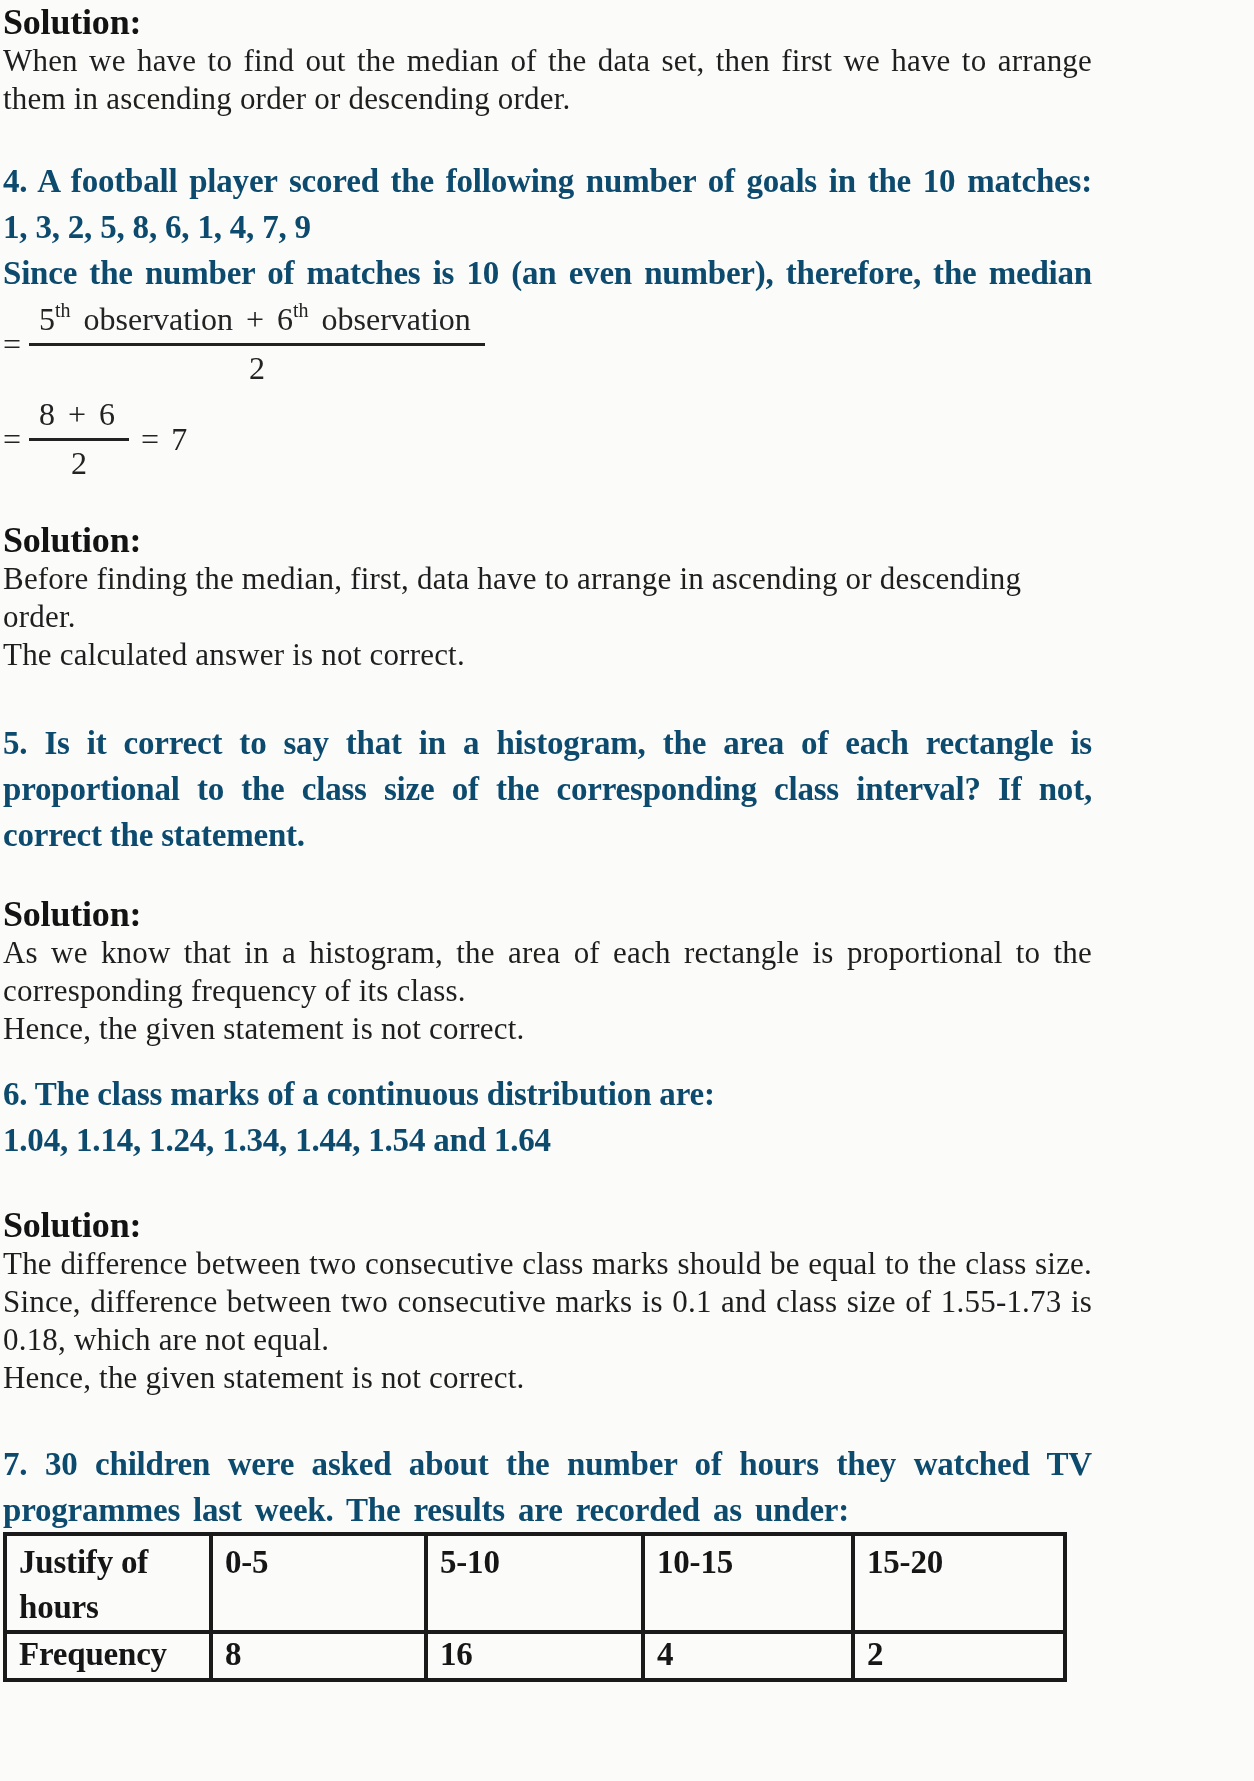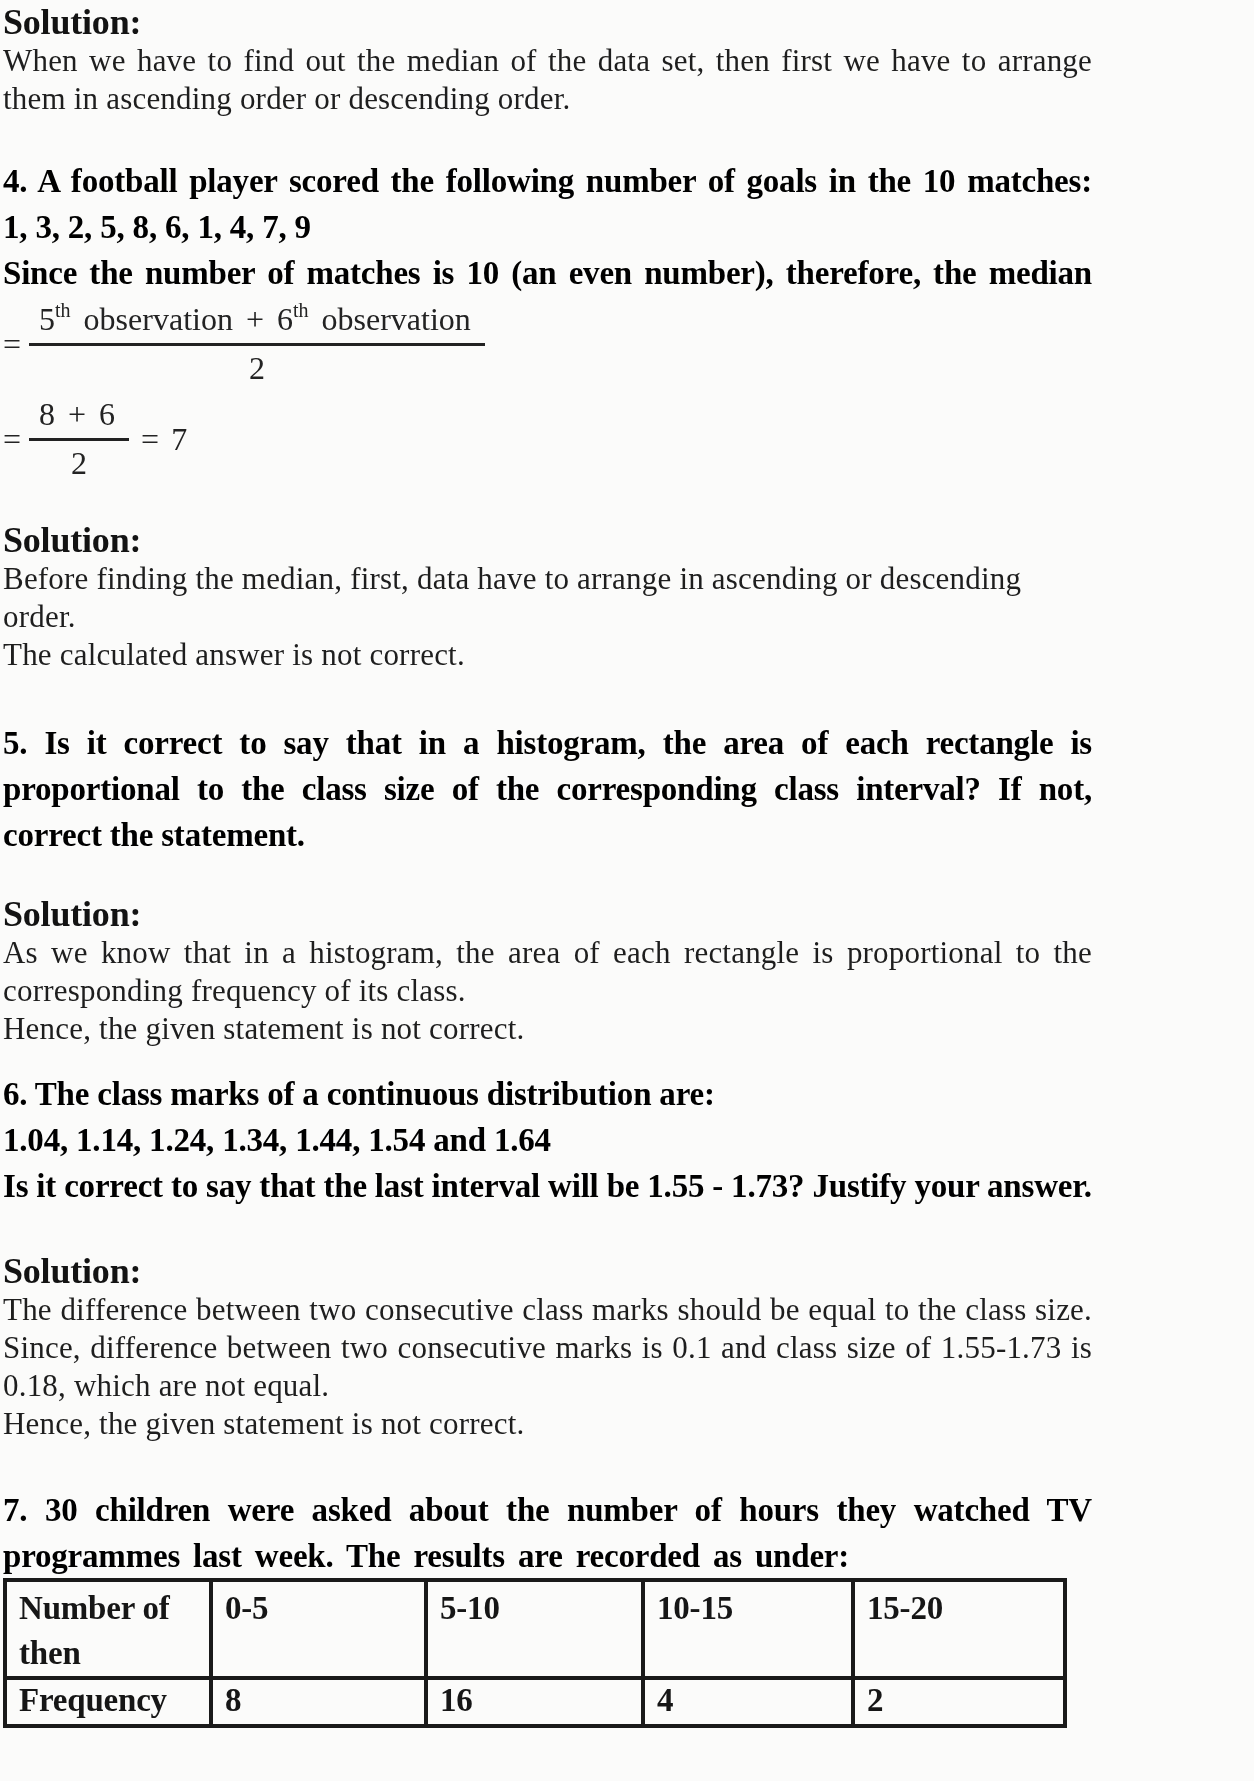--- a/index.html
+++ b/index.html
@@ -17,21 +17,21 @@
   }
   .sol-head {
     font-size: 36px; line-height: 40px; font-weight: bold; color: #131313;
     letter-spacing: -0.2px;
   }
   .body-p {
     font-size: 31px; line-height: 38px; letter-spacing: 0.2px;
   }
   .j { text-align: justify; }
   .q-head {
-    font-size: 33px; line-height: 46px; font-weight: bold; color: #000000;
+    font-size: 33px; line-height: 46px; font-weight: bold; color: #0c4a6e;
     letter-spacing: -0.2px;
   }
   .stretch { text-align: justify; text-align-last: justify; }
   .ws { word-spacing: 5px; }
 
   
   .math {
     display: flex; align-items: center;
     font-size: 32px; color: #232323;
   }
@@ -107,39 +107,38 @@
   <div class="body-p">The calculated answer is not correct.</div>
 
   <div id="q5-title" class="q-head j">5. Is it correct to say that in a histogram, the area of each rectangle is proportional to the class size of the corresponding class interval? If not, correct the statement.</div>
 
   <div id="sol5-head" class="sol-head">Solution:</div>
   <div class="body-p j">As we know that in a histogram, the area of each rectangle is proportional to the corresponding frequency of its class.</div>
   <div class="body-p">Hence, the given statement is not correct.</div>
 
   <div id="q6-title" class="q-head">6. The class marks of a continuous distribution are:</div>
   <div class="q-head">1.04, 1.14, 1.24, 1.34, 1.44, 1.54 and 1.64</div>
-  <div class="q-head j">Is it correct to say that the last interval will be 1.55 - 1.73? Justify your answer.</div>
 
   <div id="sol6-head" class="sol-head">Solution:</div>
   <div class="body-p j">The difference between two consecutive class marks should be equal to the class size. Since, difference between two consecutive marks is 0.1 and class size of 1.55-1.73 is 0.18, which are not equal.</div>
   <div class="body-p">Hence, the given statement is not correct.</div>
 
   <div id="q7-title" class="q-head j ws">7. 30 children were asked about the number of hours they watched TV programmes last week. The results are recorded as under:</div>
 
   <table class="freq">
     <colgroup>
       <col style="width:206px">
       <col style="width:215px">
       <col style="width:217px">
       <col style="width:210px">
       <col style="width:212px">
     </colgroup>
     <tbody>
       <tr class="hdr">
-        <td>Number of then</td>
+        <td>Justify of hours</td>
         <td>0-5</td>
         <td>5-10</td>
         <td>10-15</td>
         <td>15-20</td>
       </tr>
       <tr class="freq-row">
         <td>Frequency</td>
         <td>8</td>
         <td>16</td>
         <td>4</td>

